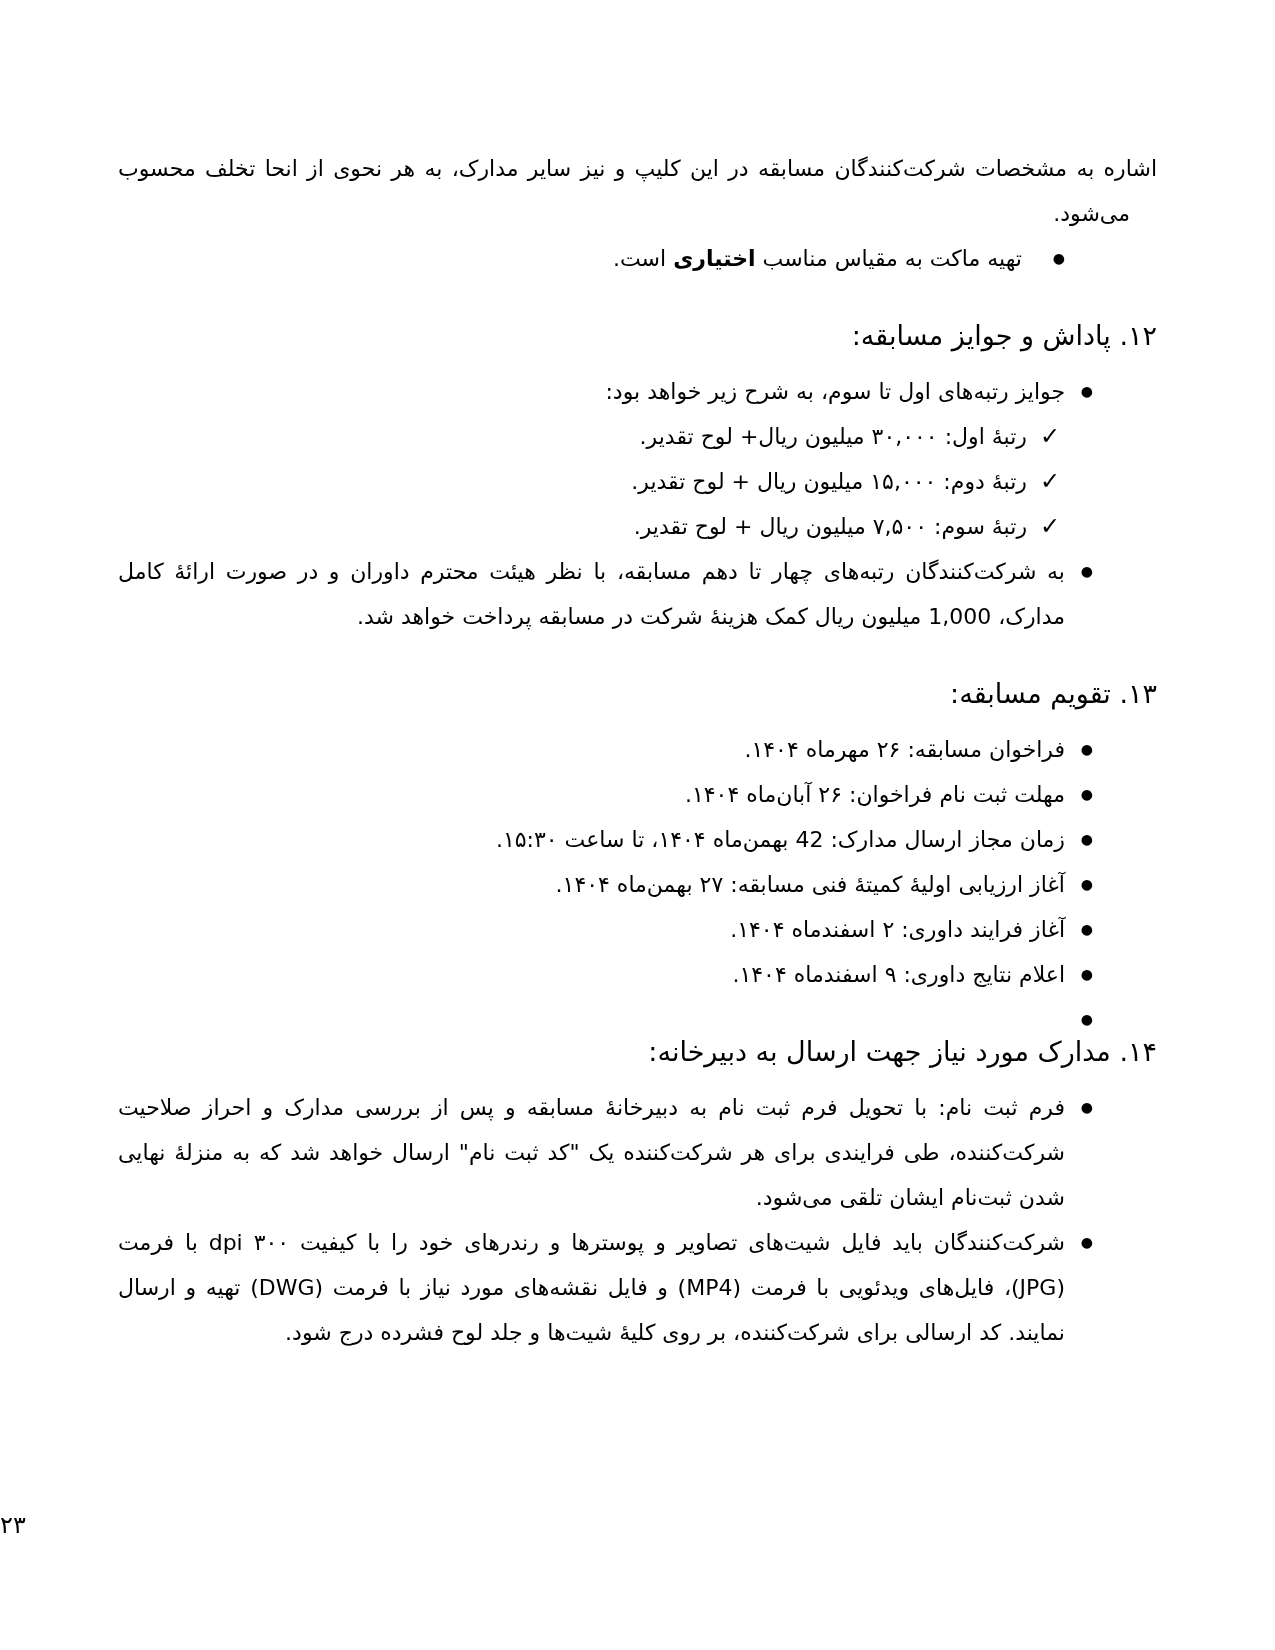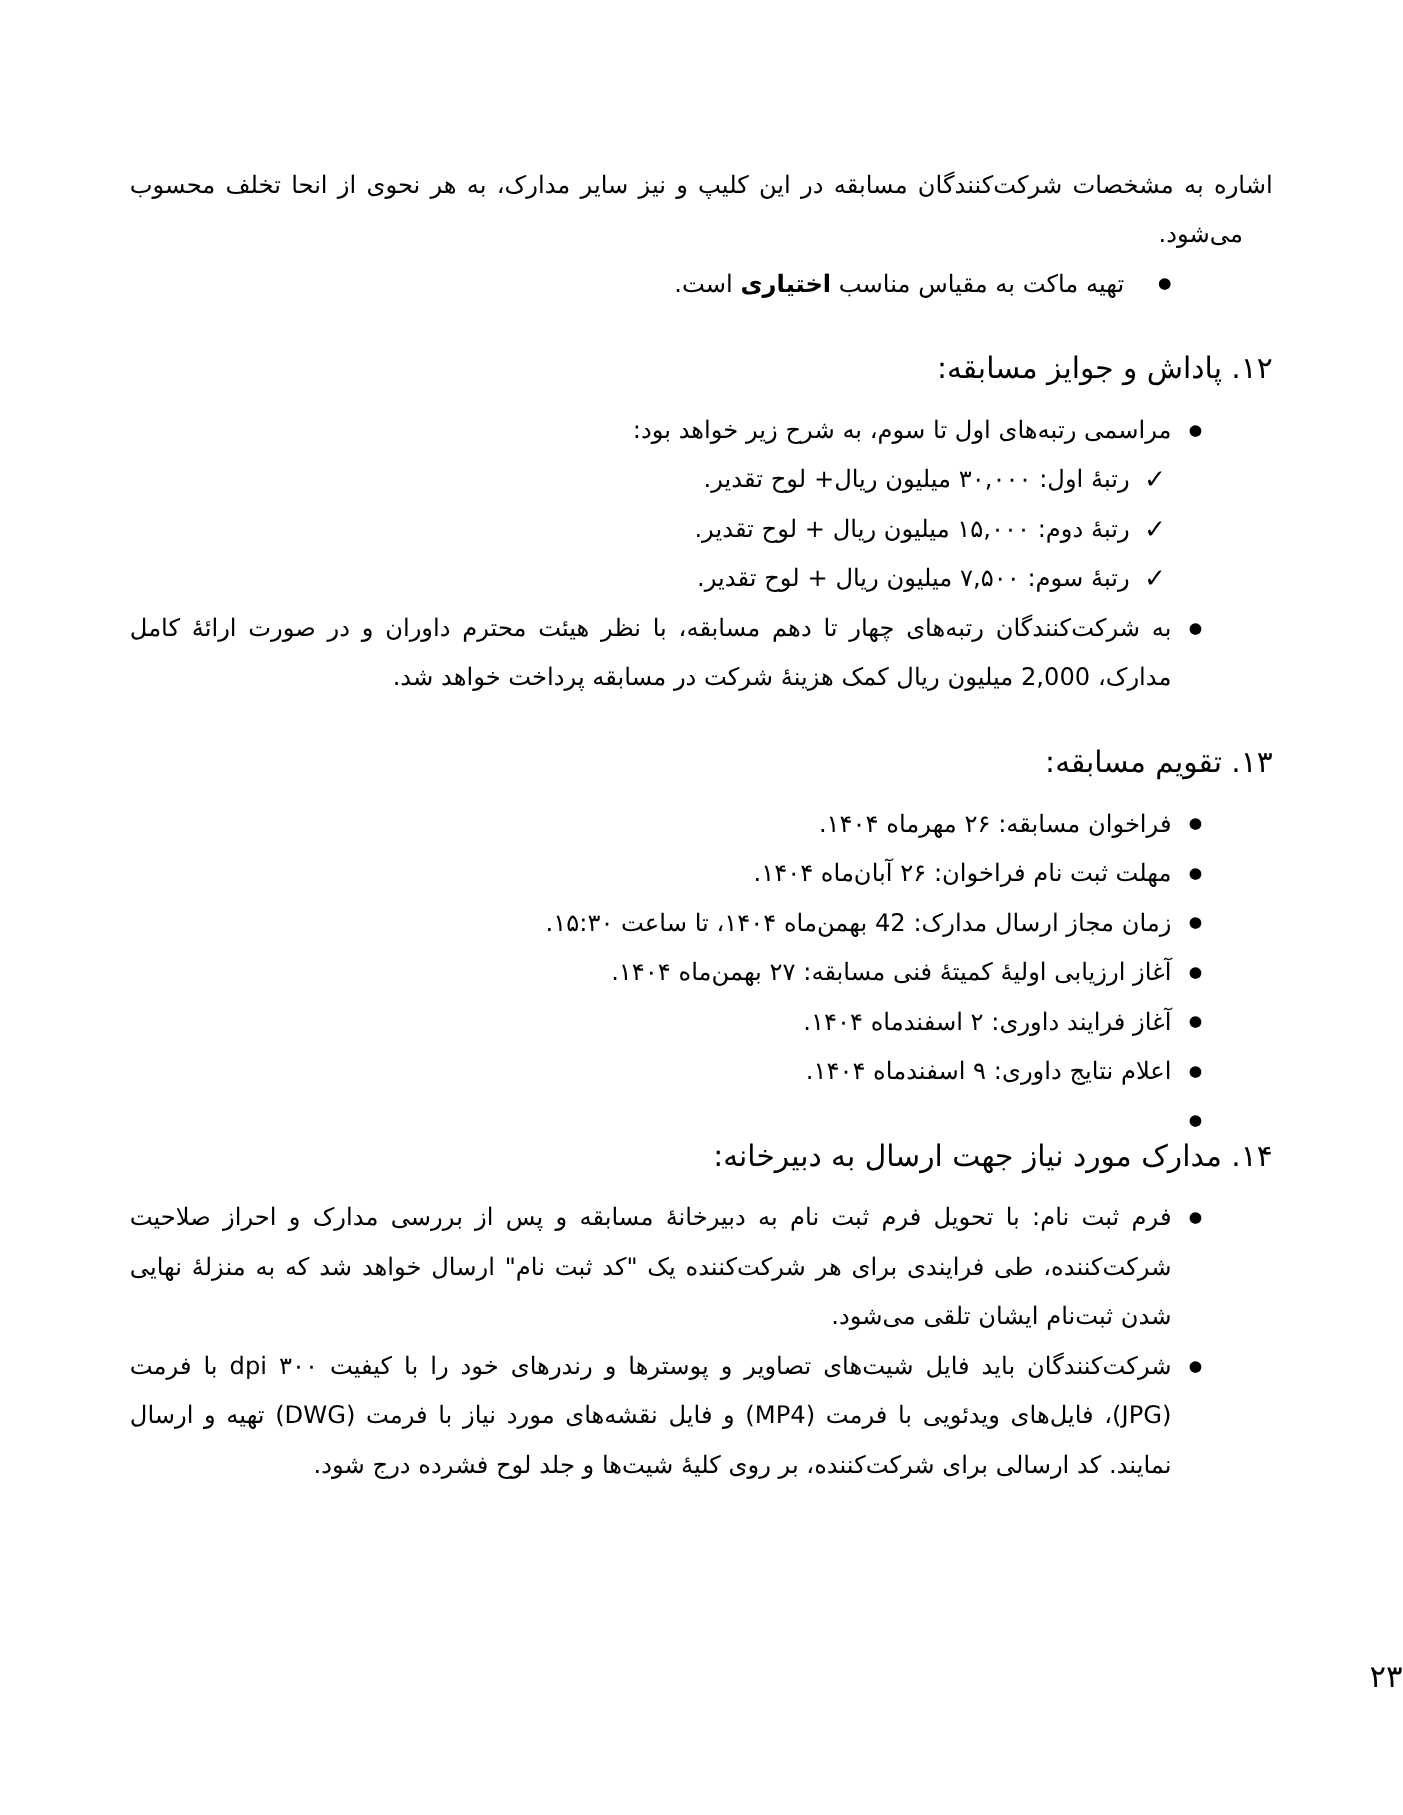--- a/index.html
+++ b/index.html
@@ -48,60 +48,60 @@
     font-size: 27px;
     font-weight: normal;
     line-height: 50px;
     text-align: right;
   }
   .bold { font-weight: bold; }
   .page-number {
     position: absolute;
     top: 1510px;
     left: 0; right: 0;
-    text-align: right;
-    font-size: 28px;
+    text-align: left;
+    font-size: 24px;
     line-height: 30px;
   }
 </style>
 </head>
 <body>
 
 <div class="page">
 
   <p class="para intro-par">اشاره به مشخصات شرکت‌کنندگان مسابقه در این کلیپ و نیز سایر مدارک، به هر نحوی از انحا تخلف محسوب می‌شود.</p>
 
   <div class="li l1b">
     <span class="marker">●</span>
     <span><span>تهیه ماکت به مقیاس مناسب </span><span class="bold">اختیاری</span><span> است.</span></span>
   </div>
 
   <h2 class="h">۱۲. پاداش و جوایز مسابقه:</h2>
 
   <div class="li l1">
     <span class="marker">●</span>
-    <span>مراسمی رتبه‌های اول تا سوم، به شرح زیر خواهد بود:</span>
+    <span>جوایز رتبه‌های اول تا سوم، به شرح زیر خواهد بود:</span>
   </div>
 
   <div class="li l2">
     <span class="marker">✓</span>
     <span>رتبۀ اول: ۳۰,۰۰۰ میلیون ریال+ لوح تقدیر.</span>
   </div>
   <div class="li l2">
     <span class="marker">✓</span>
     <span>رتبۀ دوم: ۱۵,۰۰۰ میلیون ریال + لوح تقدیر.</span>
   </div>
   <div class="li l2">
     <span class="marker">✓</span>
     <span>رتبۀ سوم: ۷,۵۰۰ میلیون ریال + لوح تقدیر.</span>
   </div>
 
   <div class="li l1">
     <span class="marker">●</span>
-    <span>به شرکت‌کنندگان رتبه‌های چهار تا دهم مسابقه، با نظر هیئت محترم داوران و در صورت ارائۀ کامل مدارک، 2,000 میلیون ریال کمک هزینۀ شرکت در مسابقه پرداخت خواهد شد.</span>
+    <span>به شرکت‌کنندگان رتبه‌های چهار تا دهم مسابقه، با نظر هیئت محترم داوران و در صورت ارائۀ کامل مدارک، 1,000 میلیون ریال کمک هزینۀ شرکت در مسابقه پرداخت خواهد شد.</span>
   </div>
 
   <h2 class="h">۱۳. تقویم مسابقه:</h2>
 
   <div class="li l1">
     <span class="marker">●</span>
     <span>فراخوان مسابقه: ۲۶ مهرماه ۱۴۰۴.</span>
   </div>
   <div class="li l1">
     <span class="marker">●</span>

